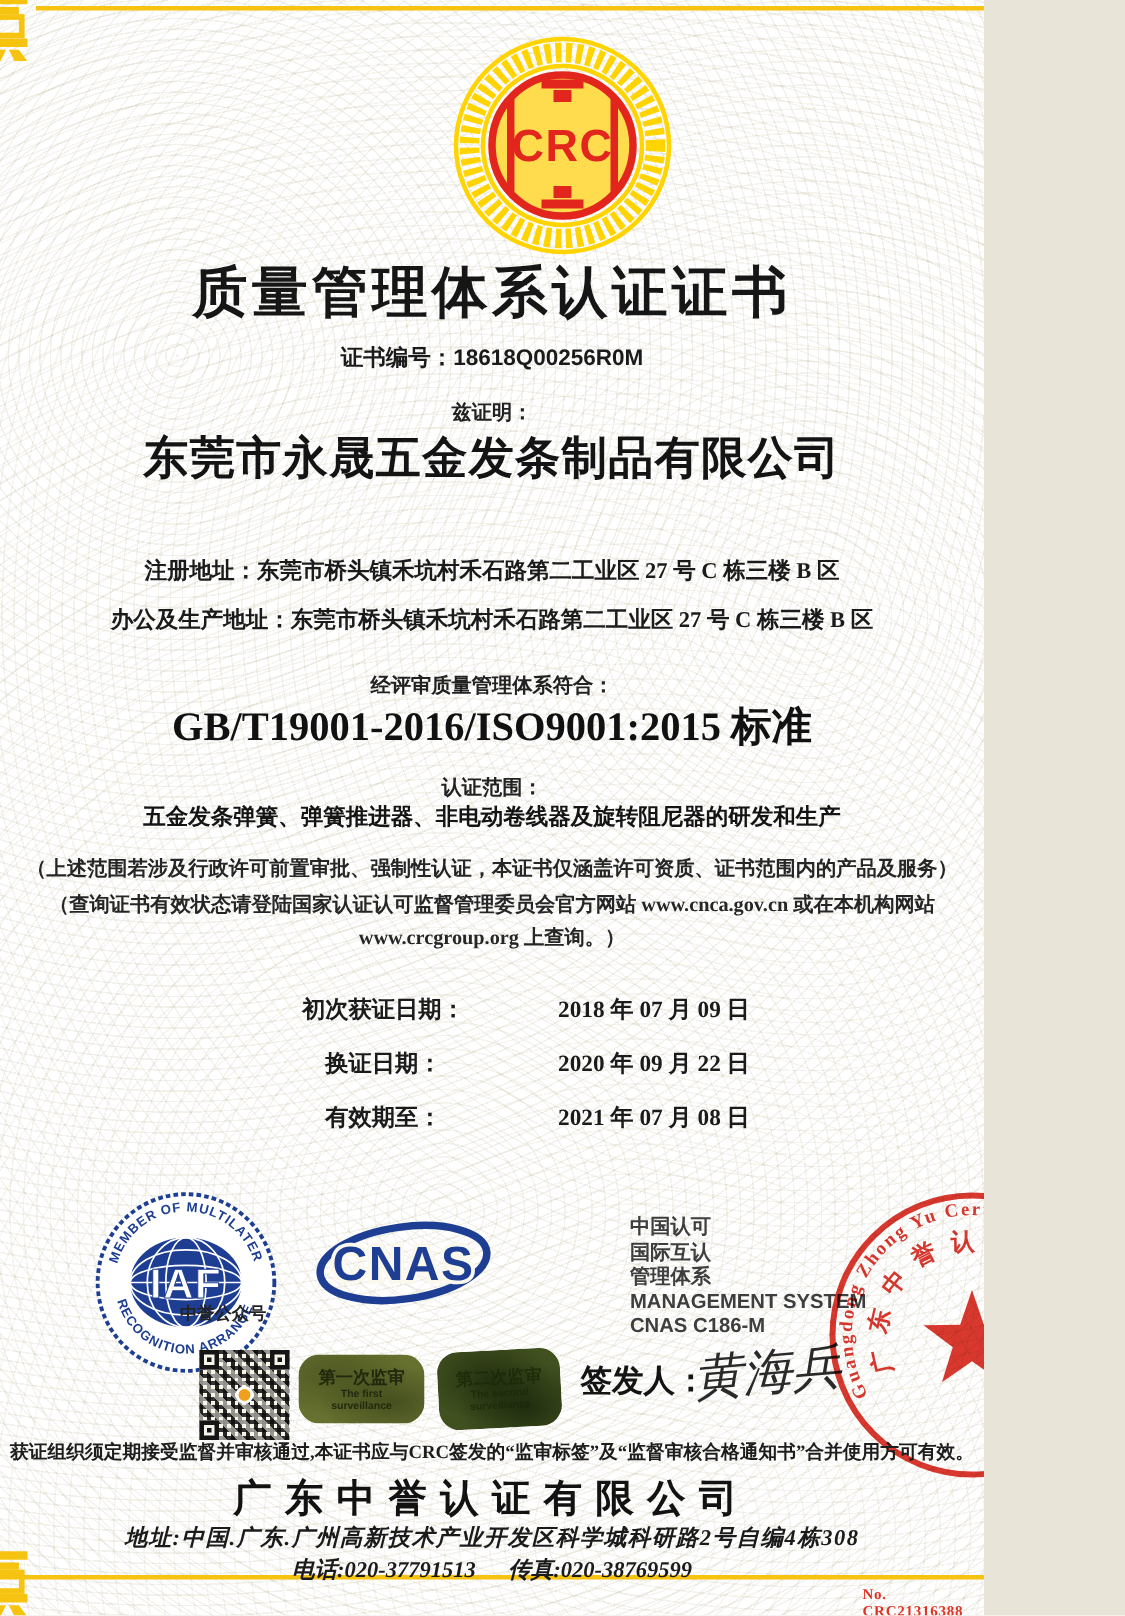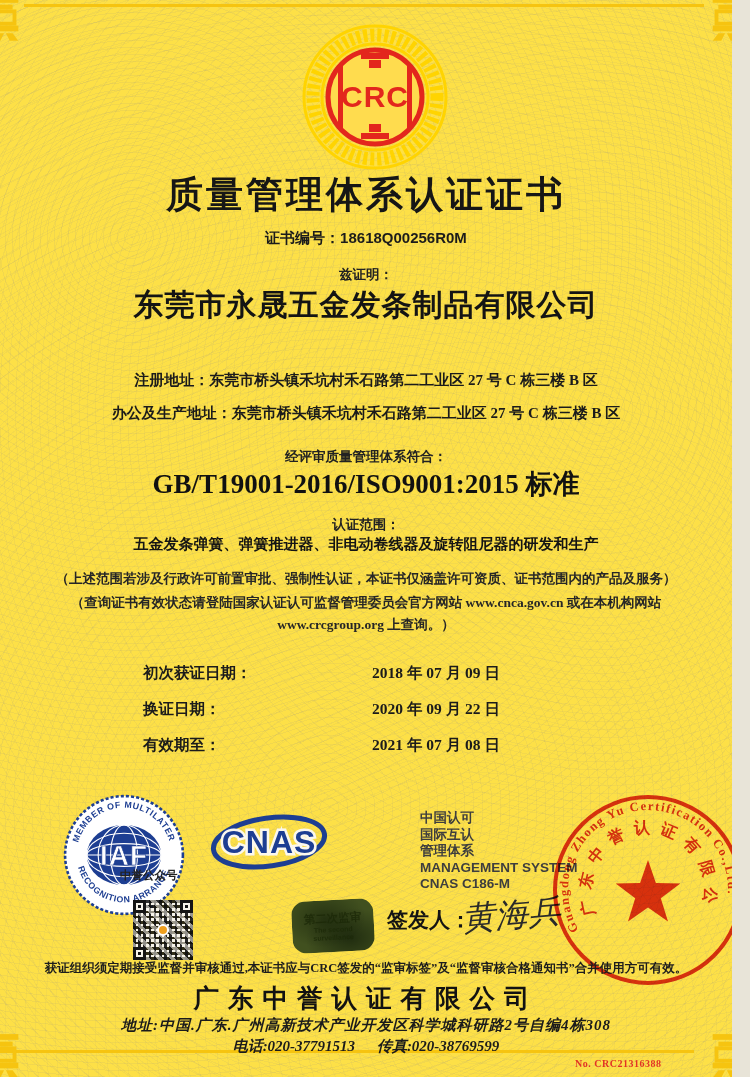--- a/index.html
+++ b/index.html
@@ -1,17 +1,17 @@
 <!DOCTYPE html>
 <html><head>
 <meta charset="utf-8">
 <style>
   html,body{margin:0;padding:0;}
   body{font-family:"Liberation Serif","DejaVu Serif",serif;background:#e8e4d8;}
-  .page{position:relative;width:732px;height:1077px;background:#fde047;overflow:hidden;}
+  .page{position:relative;width:656px;height:1077px;background:#ffffff;overflow:hidden;}
   .page::before{content:"";position:absolute;inset:0;pointer-events:none;
     background:
       repeating-radial-gradient(circle at 18% 22%, rgba(170,160,120,.14) 0 1px, transparent 1px 7px),
       repeating-radial-gradient(circle at 82% 38%, rgba(170,160,120,.12) 0 1px, transparent 1px 8px),
       repeating-radial-gradient(circle at 45% 75%, rgba(170,160,120,.12) 0 1px, transparent 1px 9px),
       repeating-radial-gradient(circle at 65% 95%, rgba(170,160,120,.10) 0 1px, transparent 1px 10px);}
   .abs{position:absolute;}
   .cx{left:0;right:0;text-align:center;}
   .sans{font-family:"Liberation Sans","DejaVu Sans",sans-serif;}
   .goldline{background:#f6c410;position:absolute;}
@@ -19,21 +19,21 @@
   .title{font-family:"Liberation Sans","DejaVu Sans",sans-serif;font-weight:bold;font-size:37px;color:#161616;letter-spacing:3px;}
   .certno{font-size:15px;font-weight:bold;color:#1b1b1b;}
   .small-label{font-size:13.5px;font-weight:bold;color:#222;}
   .company{font-size:30px;font-weight:bold;color:#141414;letter-spacing:1px;}
   .credit{font-size:15.5px;font-weight:bold;color:#1b1b1b;}
   .addr{font-size:15px;font-weight:bold;color:#1b1b1b;}
   .standard{font-size:27px;font-weight:bold;color:#111;}
   .scope{font-family:"Liberation Sans","DejaVu Sans",sans-serif;font-size:15px;font-weight:bold;color:#141414;}
   .note{font-size:13.5px;font-weight:600;color:#262626;}
   .daterow{display:flex;justify-content:center;font-size:15.5px;font-weight:bold;color:#1b1b1b;margin-bottom:15px;}
-  .daterow .dl{flex:0 0 225px;text-align:left;}
+  .daterow .dl{flex:0 0 225px;text-align:center;}
   .daterow .dv{flex:0 0 235px;text-align:left;padding-left:4px;}
   .cnas-lines{font-size:13.5px;line-height:16.5px;color:#3e3e3e;font-family:"Liberation Sans","DejaVu Sans",sans-serif;font-weight:600;}
   .qr-label{font-size:11.5px;font-weight:bold;color:#222;}
   .qr{position:absolute;width:60px;height:60px;background:
       repeating-linear-gradient(45deg, rgba(247,244,234,.55) 0 4px, transparent 4px 9px),
       repeating-linear-gradient(90deg, rgba(15,15,15,.9) 0 2.6px, transparent 2.6px 5.2px),
       repeating-linear-gradient(0deg, rgba(15,15,15,.85) 0 2.6px, #f7f4ea 2.6px 5.2px);}
   .qr .f{position:absolute;width:13px;height:13px;border:3px solid #151515;background:#f7f4ea;box-sizing:border-box;}
   .qr .f::after{content:"";position:absolute;left:2px;top:2px;width:3px;height:3px;background:#151515;}
   .qr .dot{position:absolute;left:24px;top:24px;width:12px;height:12px;border-radius:50%;background:#f0a01e;border:2px solid #fff;box-sizing:border-box;}
@@ -172,20 +172,25 @@
   </div>
 
   <div class="abs qr-label" style="left:120px;top:868px;width:90px;text-align:left">中誉公众号</div>
   <div class="qr" style="left:133px;top:900px">
     <div class="f" style="left:0;top:0"></div>
     <div class="f" style="right:0;top:0"></div>
     <div class="f" style="left:0;bottom:0"></div>
     <div class="dot"></div>
   </div>
 
+  <div class="stamp stamp1">
+    <div class="cn">第一次监审</div>
+    <div class="en">The first</div>
+    <div class="en">surveillance</div>
+  </div>
   <div class="stamp stamp2">
     <div class="cn">第二次监审</div>
     <div class="en">The second</div>
     <div class="en">surveillance</div>
   </div>
 
   <div class="abs signer-label" style="left:387px;top:906px">签发人：</div>
   <div class="abs signer-name" style="left:462px;top:893px">黄海兵</div>
 
   <svg class="abs seal" style="left:548px;top:790px" width="200" height="200" viewBox="0 0 200 200">

